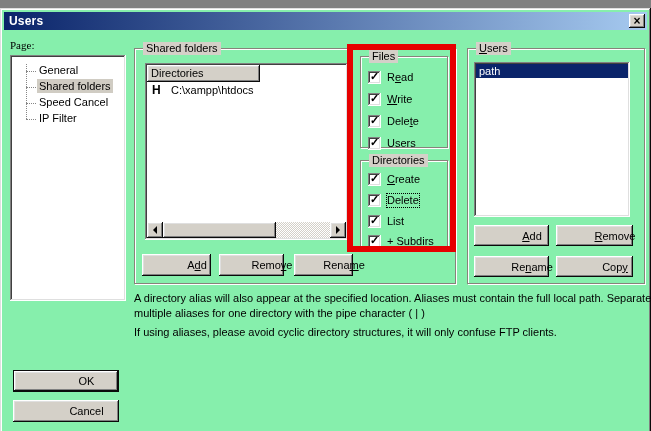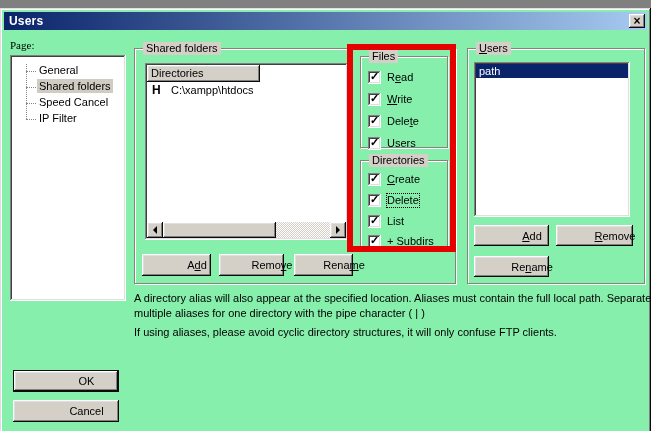--- a/index.html
+++ b/index.html
@@ -222,20 +222,23 @@
     </div>
     <div class="btn b-u-add">
         <span><u>A</u>dd</span>
       </div>
     <div class="btn b-u-remove">
         <span><u>R</u>emove</span>
       </div>
     <div class="btn b-u-rename">
         <span>Re<u>n</u>ame</span>
       </div>
+    <div class="btn b-u-copy">
+        <span>Cop<u>y</u></span>
+      </div>
   </div>
 
   <div class="help p1">A directory alias will also appear at the specified location. Aliases must contain the full local path. Separate multiple aliases for one directory with the pipe character ( | )</div>
   <div class="help p2">If using aliases, please avoid cyclic directory structures, it will only confuse FTP clients.</div>
 
   <div class="btn b-cancel">
       <span>Cancel</span>
     </div>
   <div class="btn default b-ok">
       <span>OK</span>

